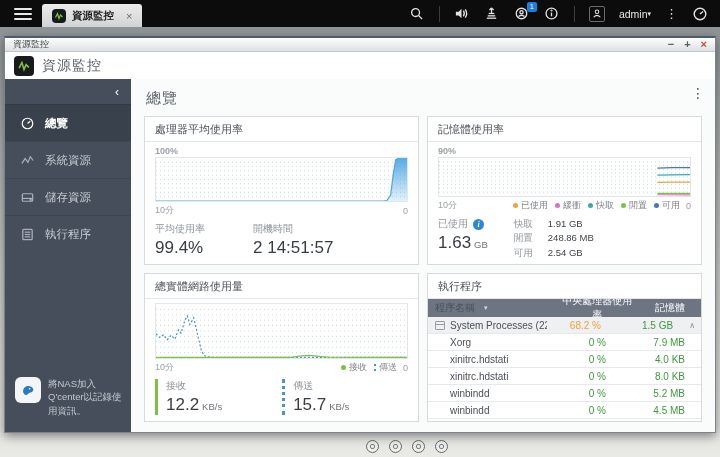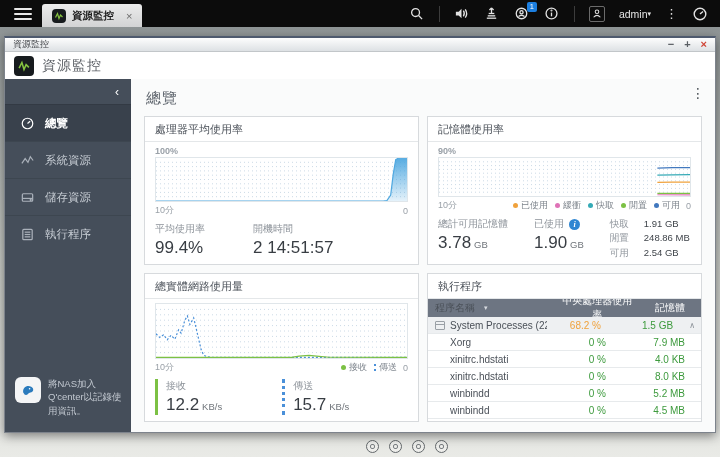--- a/index.html
+++ b/index.html
@@ -367,29 +367,25 @@
                   <span class="legend-item">
                       <i class="marker-solid" style="--c: #4178be;"></i>
                       <span>可用</span>
                     </span>
                 </span>
                 <span>0</span>
               </span>
             </div>
             <div class="stats" style="gap:26px">
               <div>
-                <div class="stat-label">總計可用記憶體</div>
-                <div class="stat-value"><span>3.78</span><span class="stat-unit">GB</span></div>
-              </div>
-              <div>
                 <div class="stat-label">
                     <span>已使用</span>
                     <span class="info-icon">i</span>
                   </div>
-                <div class="stat-value"><span>1.90</span><span class="stat-unit">GB</span></div>
+                <div class="stat-value"><span>1.63</span><span class="stat-unit">GB</span></div>
               </div>
               <div class="mem-details">
                 <div class="row">
                     <span class="lbl">快取</span>
                     <span>1.91 GB</span>
                   </div>
                 <div class="row">
                     <span class="lbl">閒置</span>
                     <span>248.86 MB</span>
                   </div>

